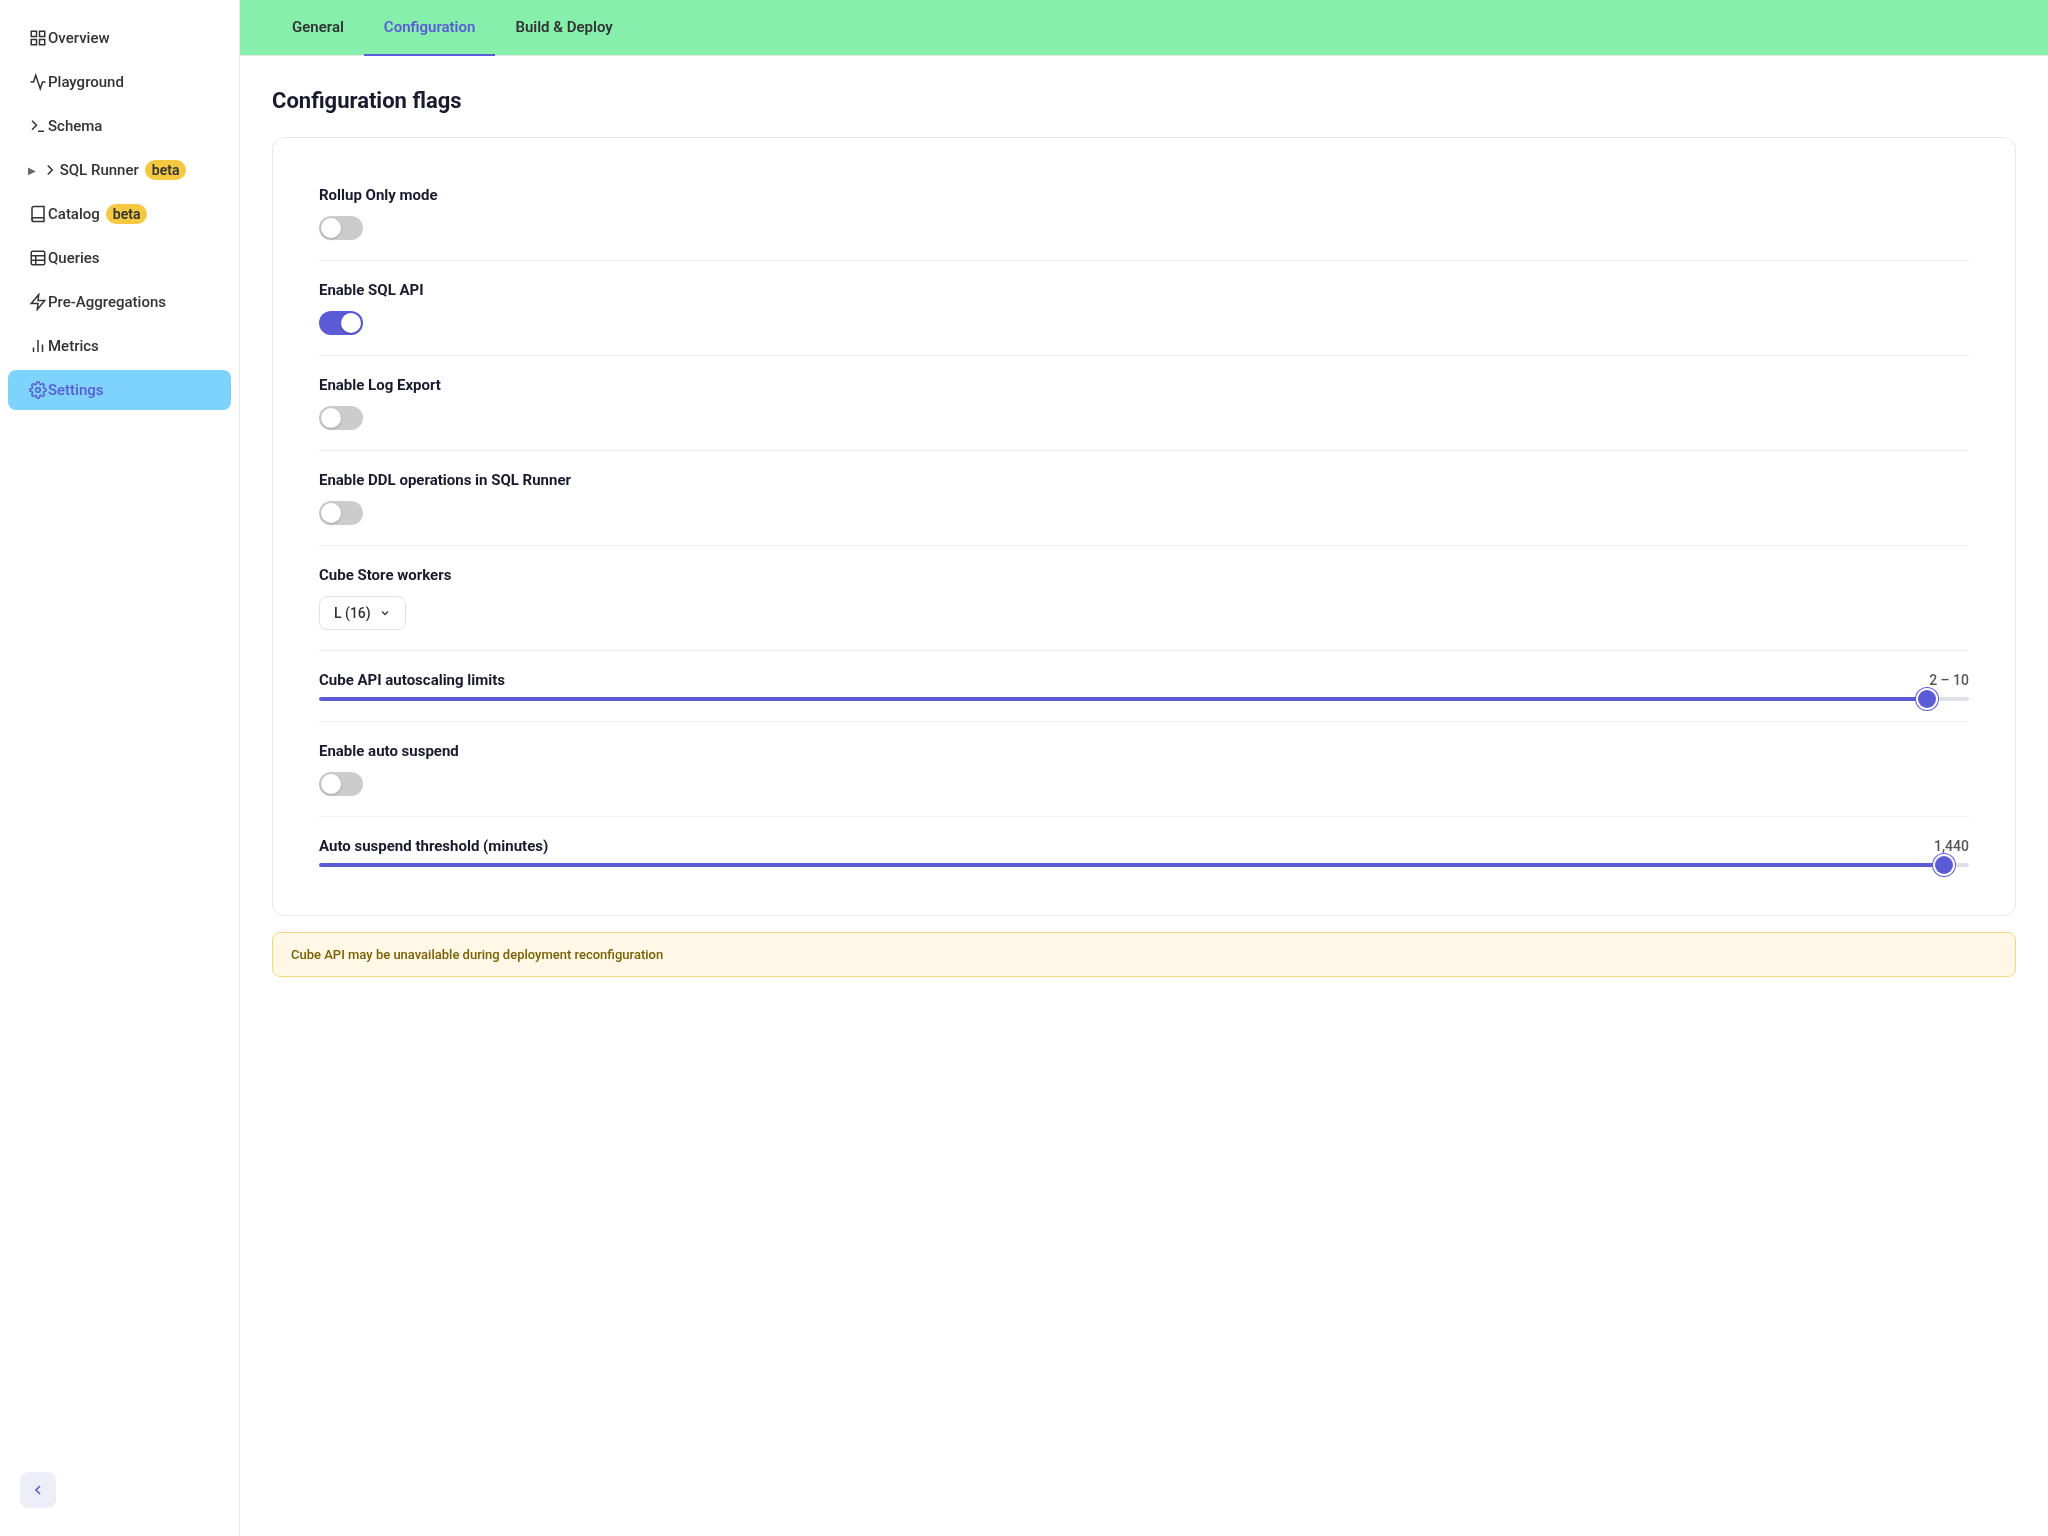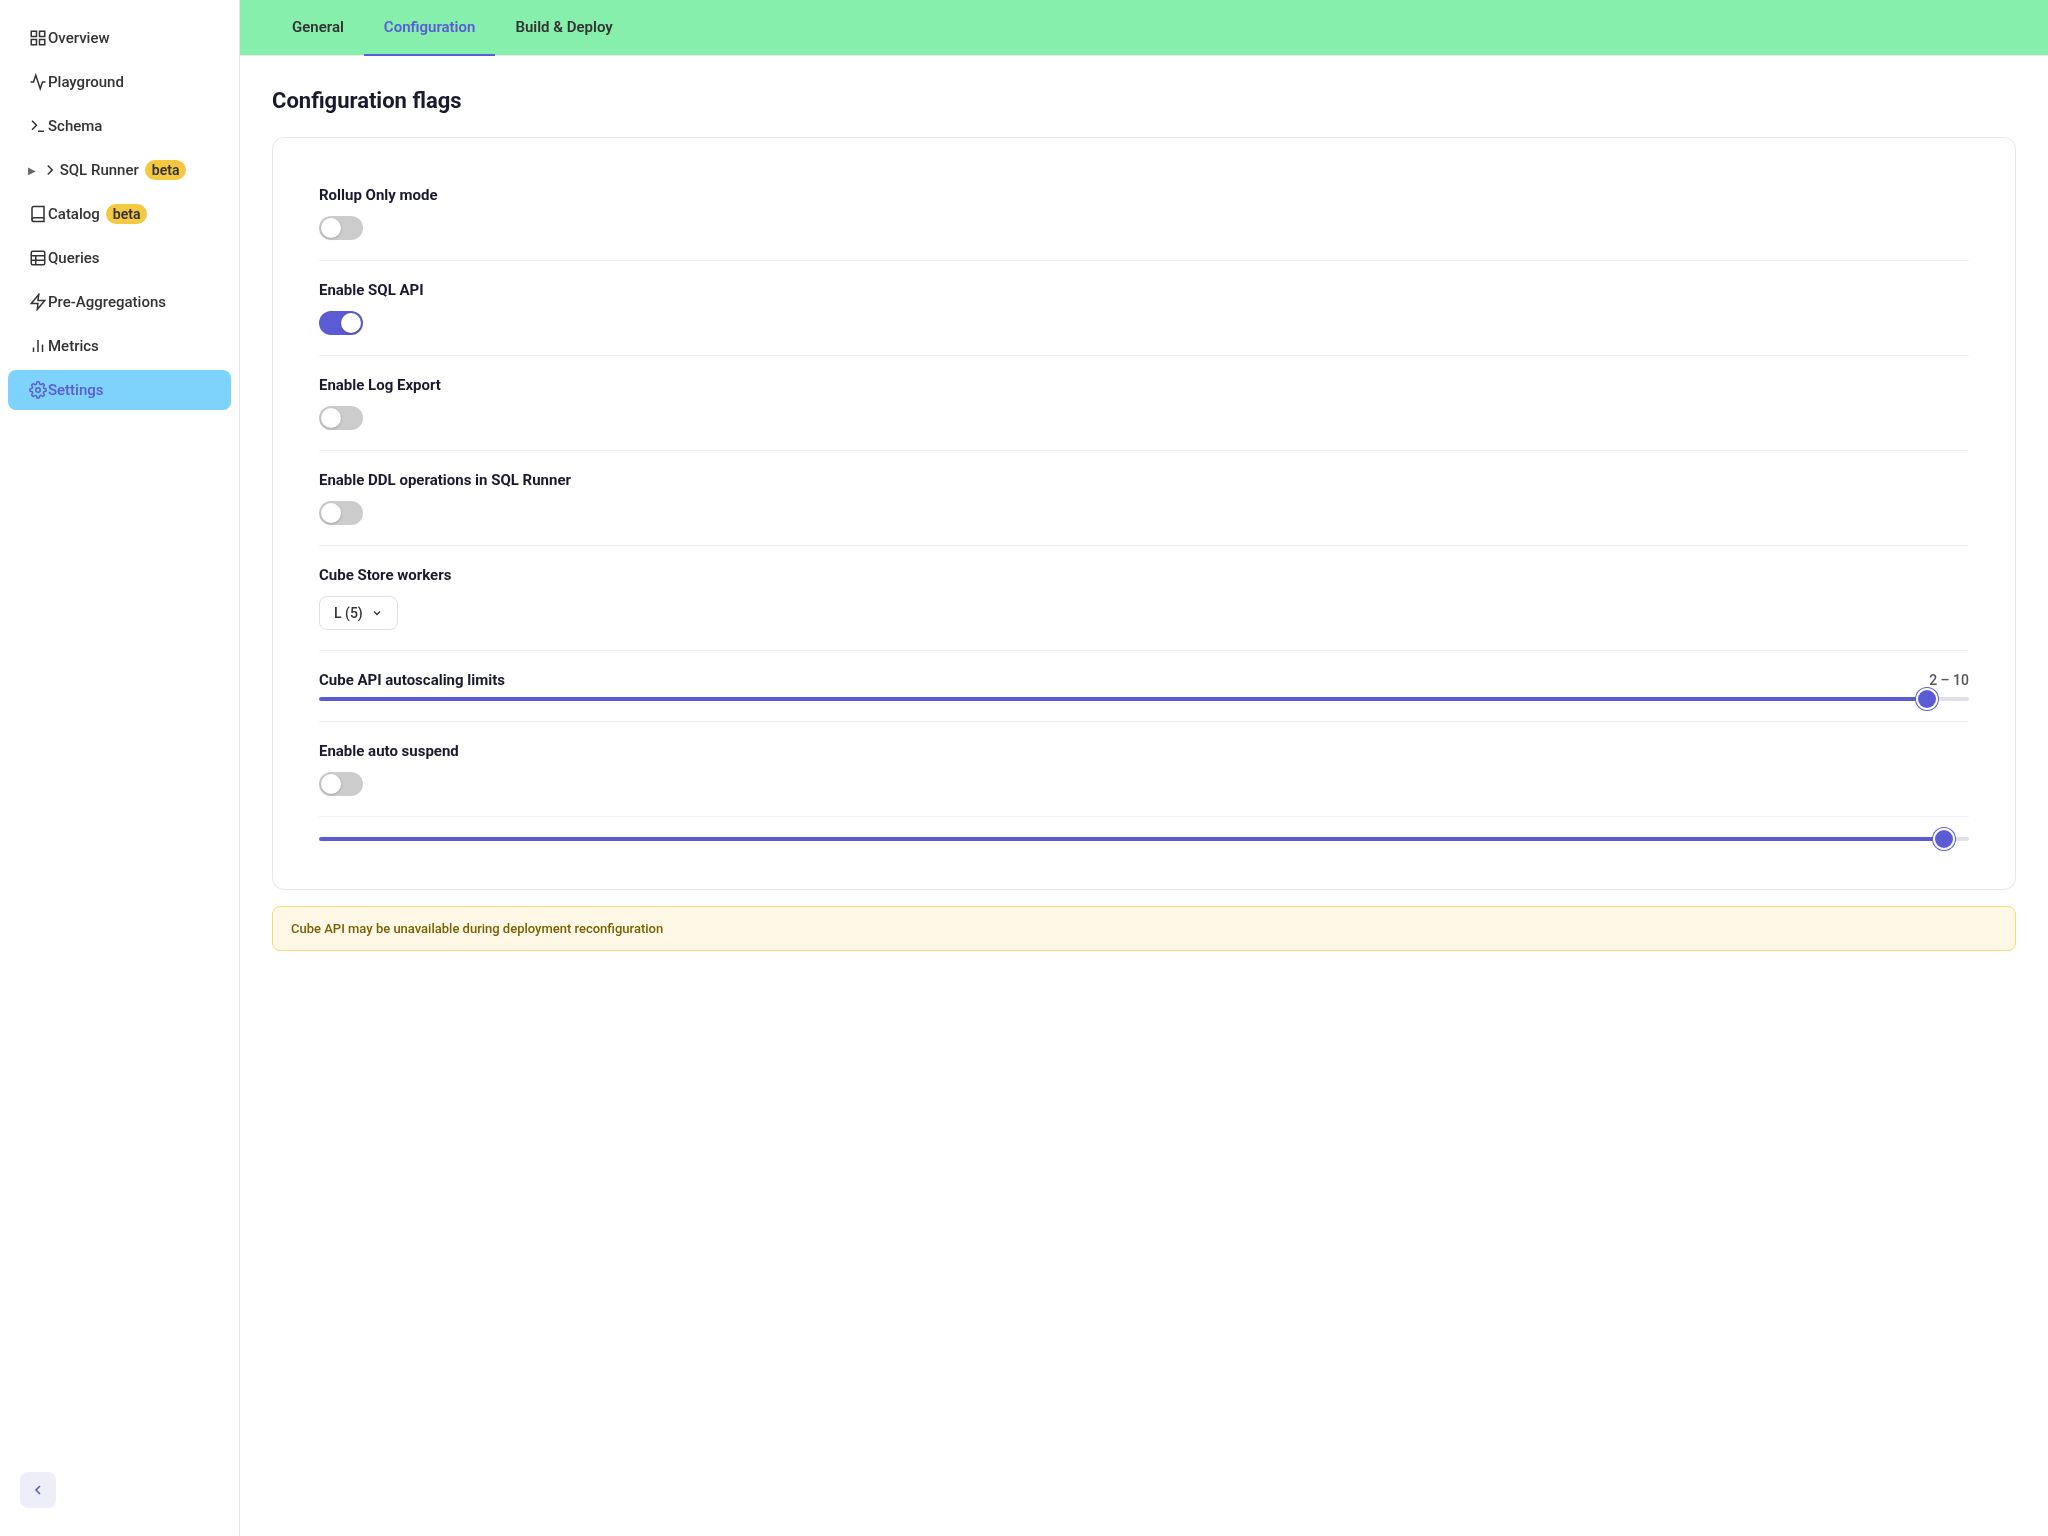--- a/index.html
+++ b/index.html
@@ -359,21 +359,21 @@
       <div class="config-label">Enable DDL operations in SQL Runner</div>
       <label class="toggle">
         <div class="toggle-track ">
           <div class="toggle-thumb"></div>
         </div>
       </label>
     </div>
         <div class="config-item">
       <div class="config-label">Cube Store workers</div>
       <div class="dropdown">
-        <span>L (5)</span>
+        <span>L (16)</span>
         <svg viewBox="0 0 24 24" fill="none" stroke="currentColor" stroke-width="2.5">
               <polyline points="6 9 12 15 18 9"></polyline>
             </svg>
       </div>
     </div>
         <div class="config-item">
         <div class="slider-container">
           <div class="slider-header">
             <div class="config-label" style="margin-bottom:0">Cube API autoscaling limits</div>
             <div class="slider-value">2 – 10</div>
@@ -384,19 +384,23 @@
         <div class="config-item">
       <div class="config-label">Enable auto suspend</div>
       <label class="toggle">
         <div class="toggle-track ">
           <div class="toggle-thumb"></div>
         </div>
       </label>
     </div>
         <div class="config-item">
         <div class="slider-container">
+          <div class="slider-header">
+            <div class="config-label" style="margin-bottom:0">Auto suspend threshold (minutes)</div>
+            <div class="slider-value">1,440</div>
+          </div>
           <input type="range" class="range-slider" min="0" max="100" value="99" style="background: linear-gradient(to right, rgb(91, 91, 214) 99%, rgb(224, 224, 232) 99%, rgb(224, 224, 232) 100%);">
         </div>
       </div>
       </div>
     <div class="warning-banner">Cube API may be unavailable during deployment reconfiguration</div>
   </div>
 </div>
 
 </body></html>

